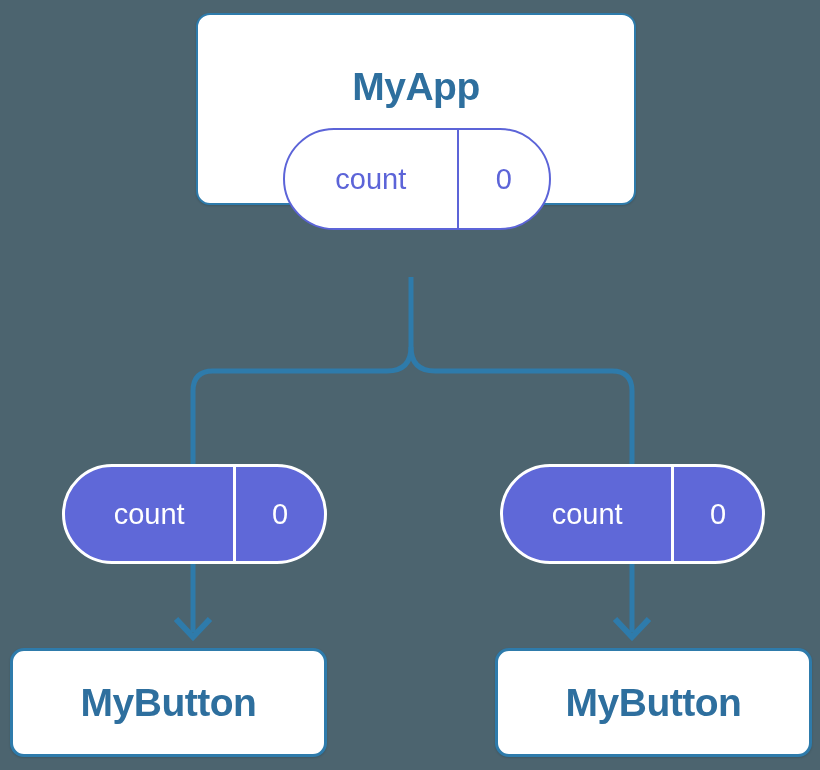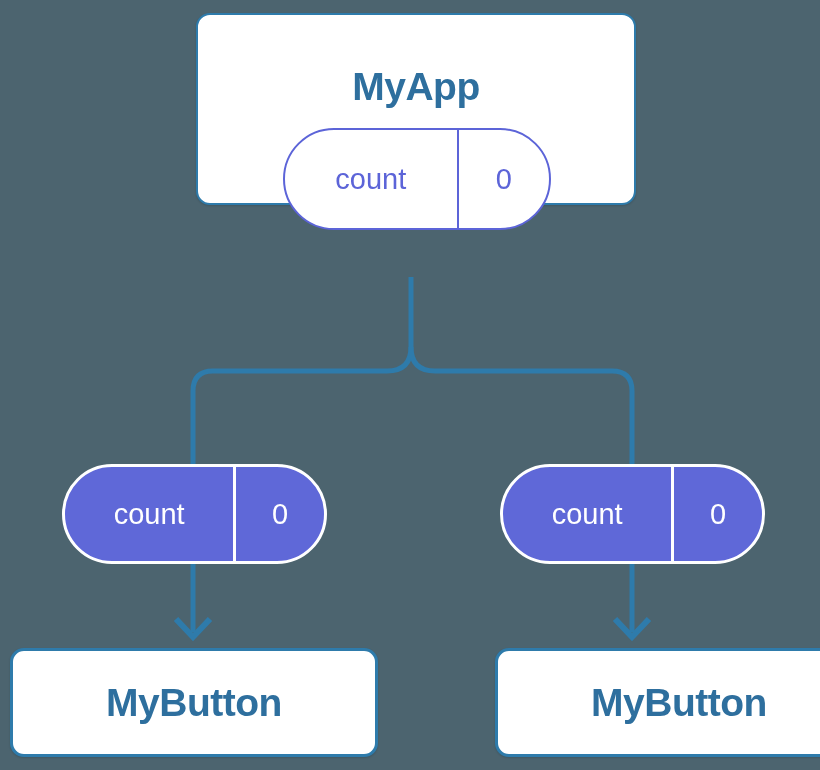--- a/index.html
+++ b/index.html
@@ -34,21 +34,21 @@
     background: var(--node-fill, #ffffff);
     border: 2px solid var(--node-border-blue, #2e7bab);
     border-radius: 14px;
     box-shadow: 0 1px 2px rgba(10, 30, 40, 0.18);
   }
   .node.root {
     left: 196px; top: 13px;
     width: 440px; height: 192px;
   }
   .node.leaf {
-    width: 368px; height: 109px;
+    width: 317px; height: 109px;
     border-width: 3px;
     display: flex;
     align-items: center;
     justify-content: center;
   }
   .node.leaf.left  { left: 10px;  top: 648px; }
   .node.leaf.right { left: 495px; top: 648px; }
   .node-title {
     color: var(--node-text-blue, #2e6f9e);
     font-size: 39px;

